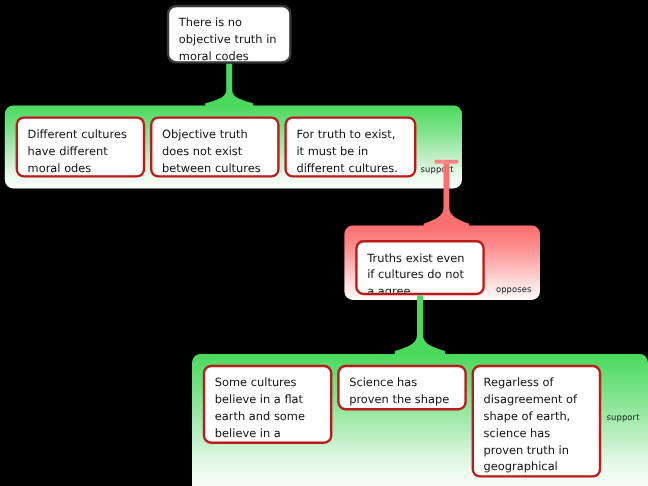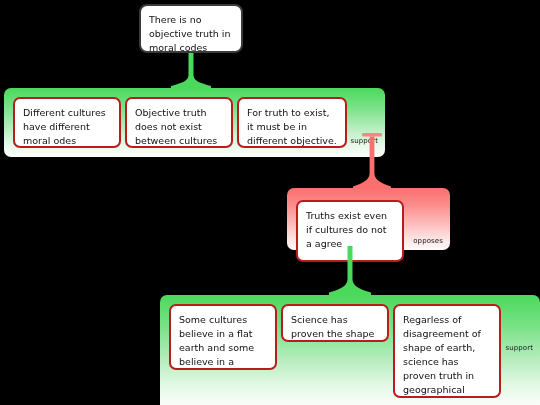--- a/index.html
+++ b/index.html
@@ -84,35 +84,35 @@
     <span class="band-label">support</span>
   </div>
 
   <div class="card" style="left:125px; top:97px; width:108px; height:51px;">
     <span>Objective truth does not exist between cultures</span>
   </div>
   <div class="card" style="left:13px; top:97px; width:108px; height:51px;">
     <span>Different cultures have different moral odes</span>
   </div>
   <div class="card" style="left:237px; top:97px; width:110px; height:51px;">
-    <span>For truth to exist, it must be in different objective.</span>
+    <span>For truth to exist, it must be in different cultures.</span>
   </div>
 
   <div class="conn" style="left:352px; top:133px; width:40px; height:56px;">
     <svg width="40" height="56" viewBox="0 0 40 56">
       <rect x="10" y="0" width="20" height="3.5" rx="1.5" fill="#fb8383"></rect>
       <path d="M17.6,3.5 L22.4,3.5 L22.4,40 C22.4,47 29,50 39,53.5 L39,56 L1,56 L1,53.5 C11,50 17.6,47 17.6,40 Z" fill="#fb6f6f"></path>
     </svg>
   </div>
 
   <div class="band band-opposes" style="left:287px; top:188px; width:163px; height:62px;">
     <span class="band-label">opposes</span>
   </div>
 
-  <div class="card" style="left:296px; top:200px; width:108px; height:62px;">
+  <div class="card" style="left:296px; top:200px; width:108px; height:46px;">
     <span>Truths exist even if cultures do not a agree</span>
   </div>
 
   <div class="conn" style="left:328px; top:246px; width:44px; height:50px;">
     <svg width="44" height="50" viewBox="0 0 44 50">
       <path d="M19.5,0 L24.5,0 L24.5,33 C24.5,40 31,43 43,46.5 L43,50 L1,50 L1,46.5 C13,43 19.5,40 19.5,33 Z" fill="#4bd95c"></path>
     </svg>
   </div>
 
   <div class="band band-support" style="left:160px; top:295px; width:380px; height:112px; border-bottom-left-radius:0; border-bottom-right-radius:0;">

